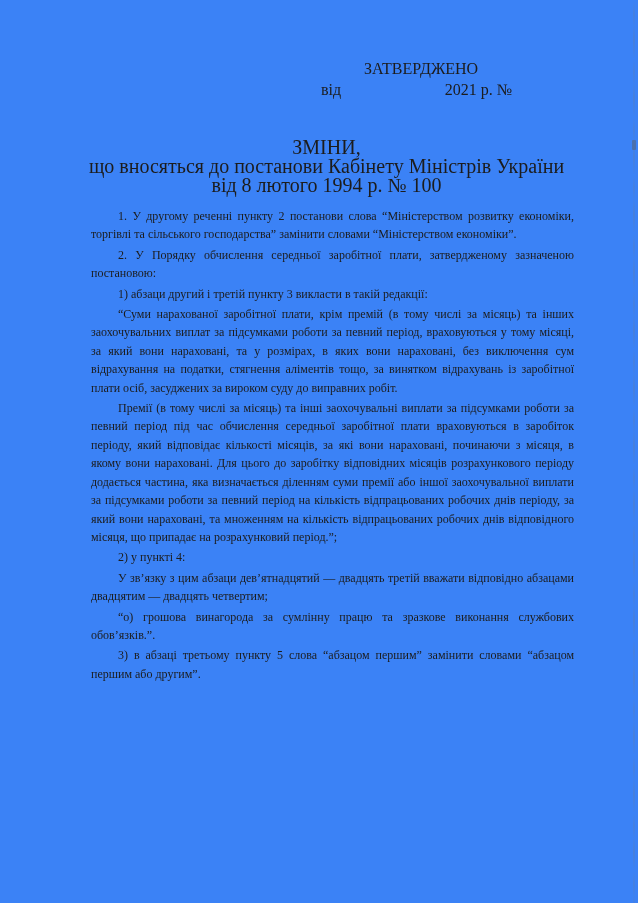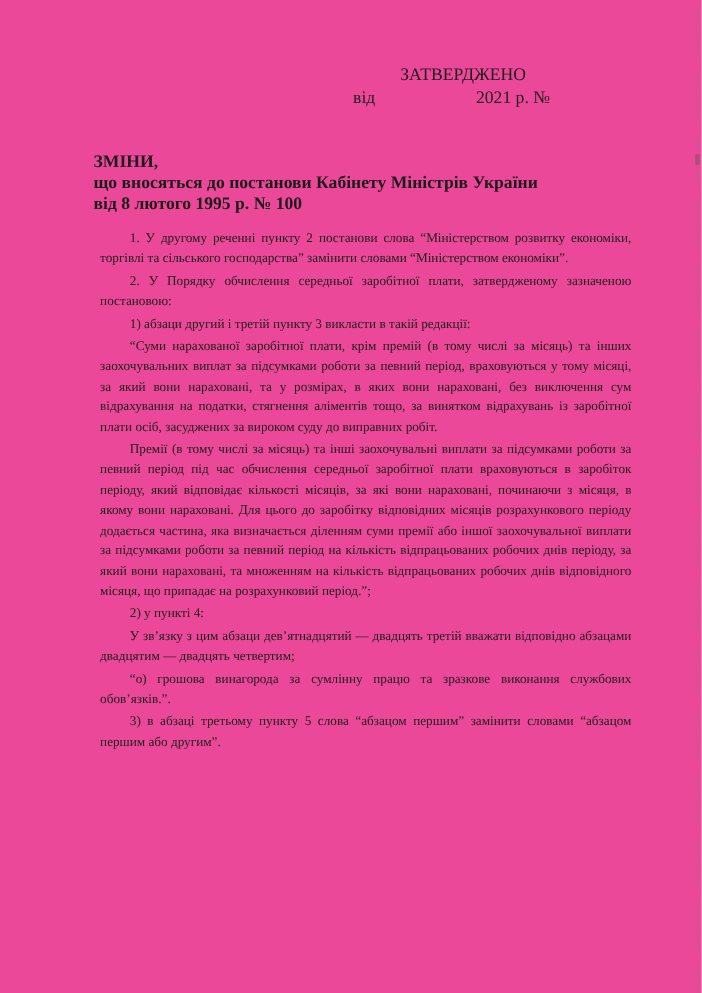--- a/index.html
+++ b/index.html
@@ -4,21 +4,21 @@
 <style>
   html, body {
     margin: 0;
     padding: 0;
     background: #ffffff;
   }
   .page {
     position: relative;
     width: 638px;
     height: 903px;
-    background: #ec4899;
+    background: #3b82f6;
     overflow: hidden;
     font-family: "Liberation Serif", "DejaVu Serif", serif;
     color: #1c1c1c;
     -webkit-font-smoothing: antialiased;
   }
 
   
   .approval {
     position: absolute;
     top: 58px;
@@ -27,32 +27,31 @@
     text-align: center;
     font-size: 16px;
     line-height: 21px;
     white-space: nowrap;
   }
   .approval .date-line {
     display: flex;
     align-items: flex-start;
   }
   .approval .date-prefix { margin-left: 33px; }
-  .approval .date-suffix { margin-left: auto; margin-right: 54px; }
+  .approval .date-suffix { margin-left: auto; margin-right: 42px; }
 
   
   .doc-title {
     position: absolute;
     top: 138px;
     left: 85px;
     width: 483px;
-    text-align: left;
-    font-size: 16px;
+    text-align: center;
+    font-size: 20px;
     line-height: 19px;
-    font-weight: bold;
   }
 
   
   .doc-body {
     position: absolute;
     top: 207px;
     left: 91px;
     width: 483px;
     font-size: 12px;
     line-height: 18.4px;
@@ -100,21 +99,21 @@
     <div>ЗАТВЕРДЖЕНО</div>
     <div class="date-line">
       <span class="date-prefix">від</span>
       <span class="date-suffix">2021 р. №</span>
     </div>
   </div>
 
   <div class="doc-title">
     <div>ЗМІНИ,</div>
     <div>що вносяться до постанови Кабінету Міністрів України</div>
-    <div>від 8 лютого 1995 р. № 100</div>
+    <div>від 8 лютого 1994 р. № 100</div>
   </div>
 
   <div class="doc-body">
     <p>1. У другому реченні пункту 2 постанови слова “Міністерством розвитку економіки, торгівлі та сільського господарства” замінити словами “Міністерством економіки”.</p>
     <p>2. У Порядку обчислення середньої заробітної плати, затвердженому зазначеною постановою:</p>
     <p>1) абзаци другий і третій пункту 3 викласти в такій редакції:</p>
     <p>“Суми нарахованої заробітної плати, крім премій (в тому числі за місяць) та інших заохочувальних виплат за підсумками роботи за певний період, враховуються у тому місяці, за який вони нараховані, та у розмірах, в яких вони нараховані, без виключення сум відрахування на податки, стягнення аліментів тощо, за винятком відрахувань із заробітної плати осіб, засуджених за вироком суду до виправних робіт.</p>
     <p>Премії (в тому числі за місяць) та інші заохочувальні виплати за підсумками роботи за певний період під час обчислення середньої заробітної плати враховуються в заробіток періоду, який відповідає кількості місяців, за які вони нараховані, починаючи з місяця, в якому вони нараховані. Для цього до заробітку відповідних місяців розрахункового періоду додається частина, яка визначається діленням суми премії або іншої заохочувальної виплати за підсумками роботи за певний період на кількість відпрацьованих робочих днів періоду, за який вони нараховані, та множенням на кількість відпрацьованих робочих днів відповідного місяця, що припадає на розрахунковий період.”;</p>
     <p>2) у пункті 4:</p>
     <p>У зв’язку з цим абзаци дев’ятнадцятий — двадцять третій вважати відповідно абзацами двадцятим — двадцять четвертим;</p>

